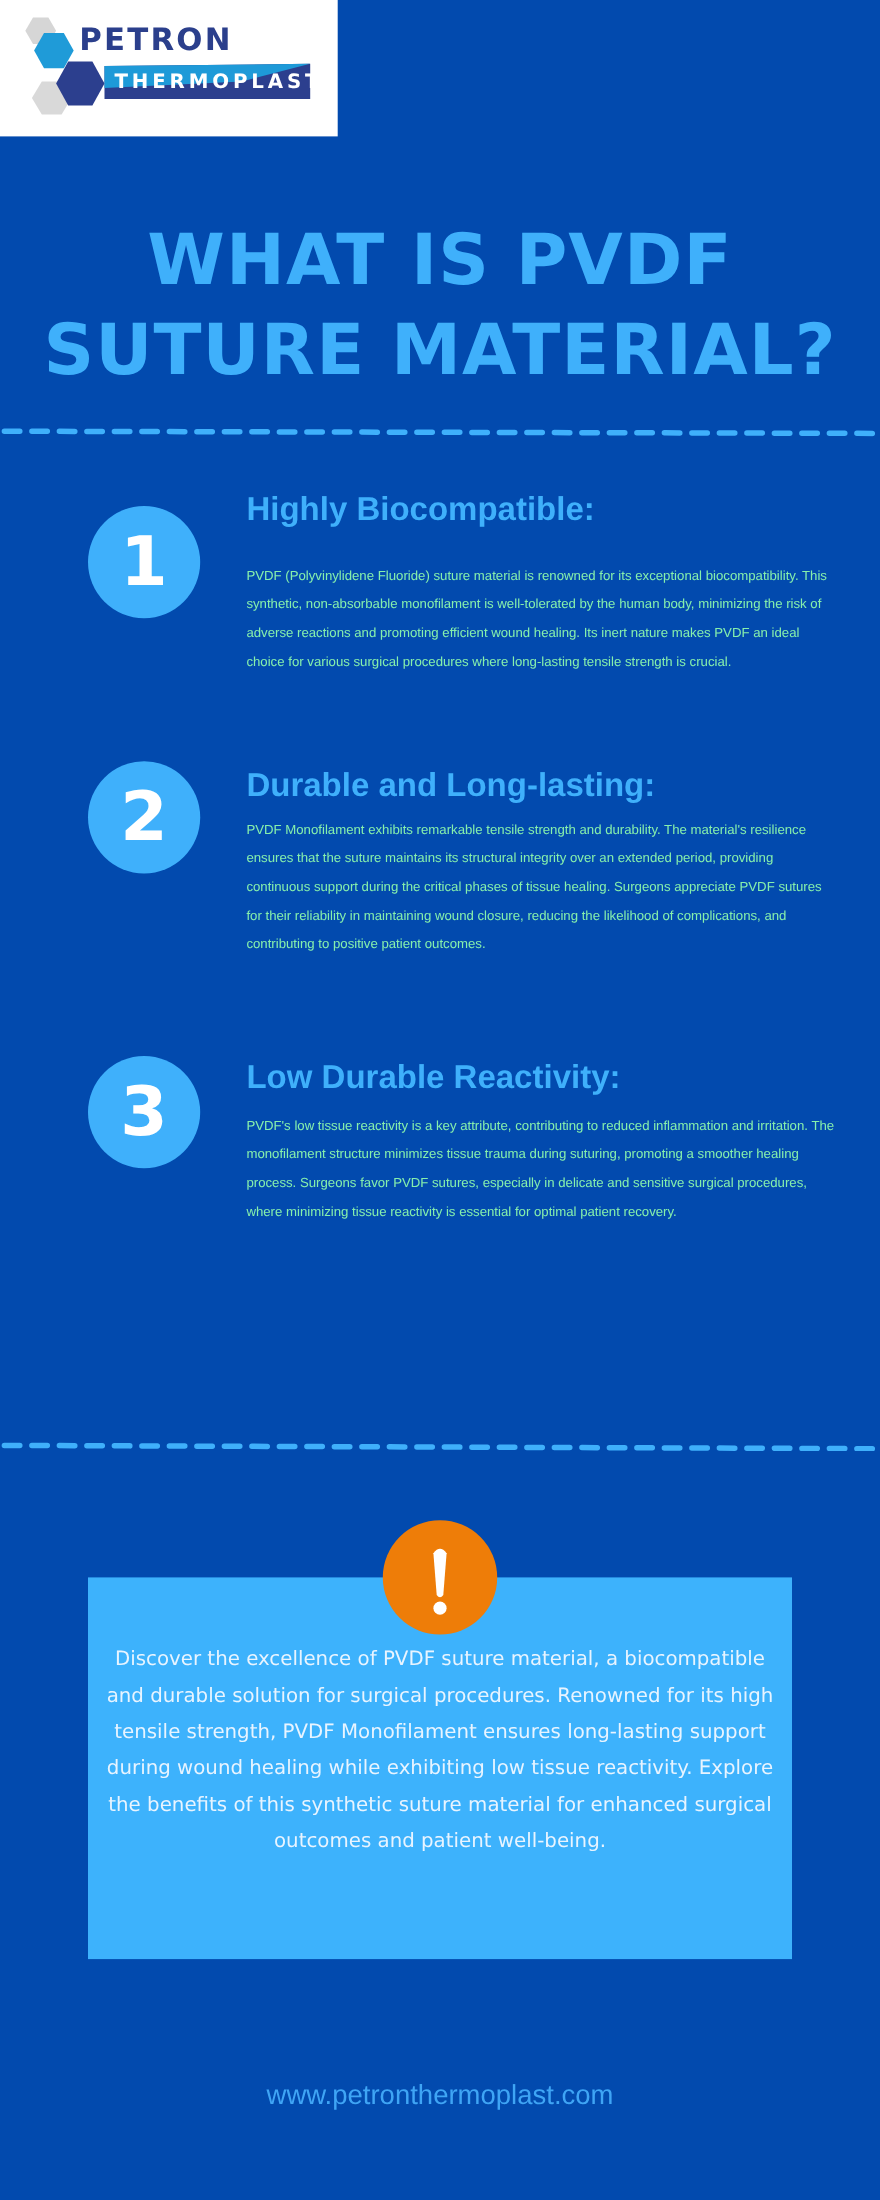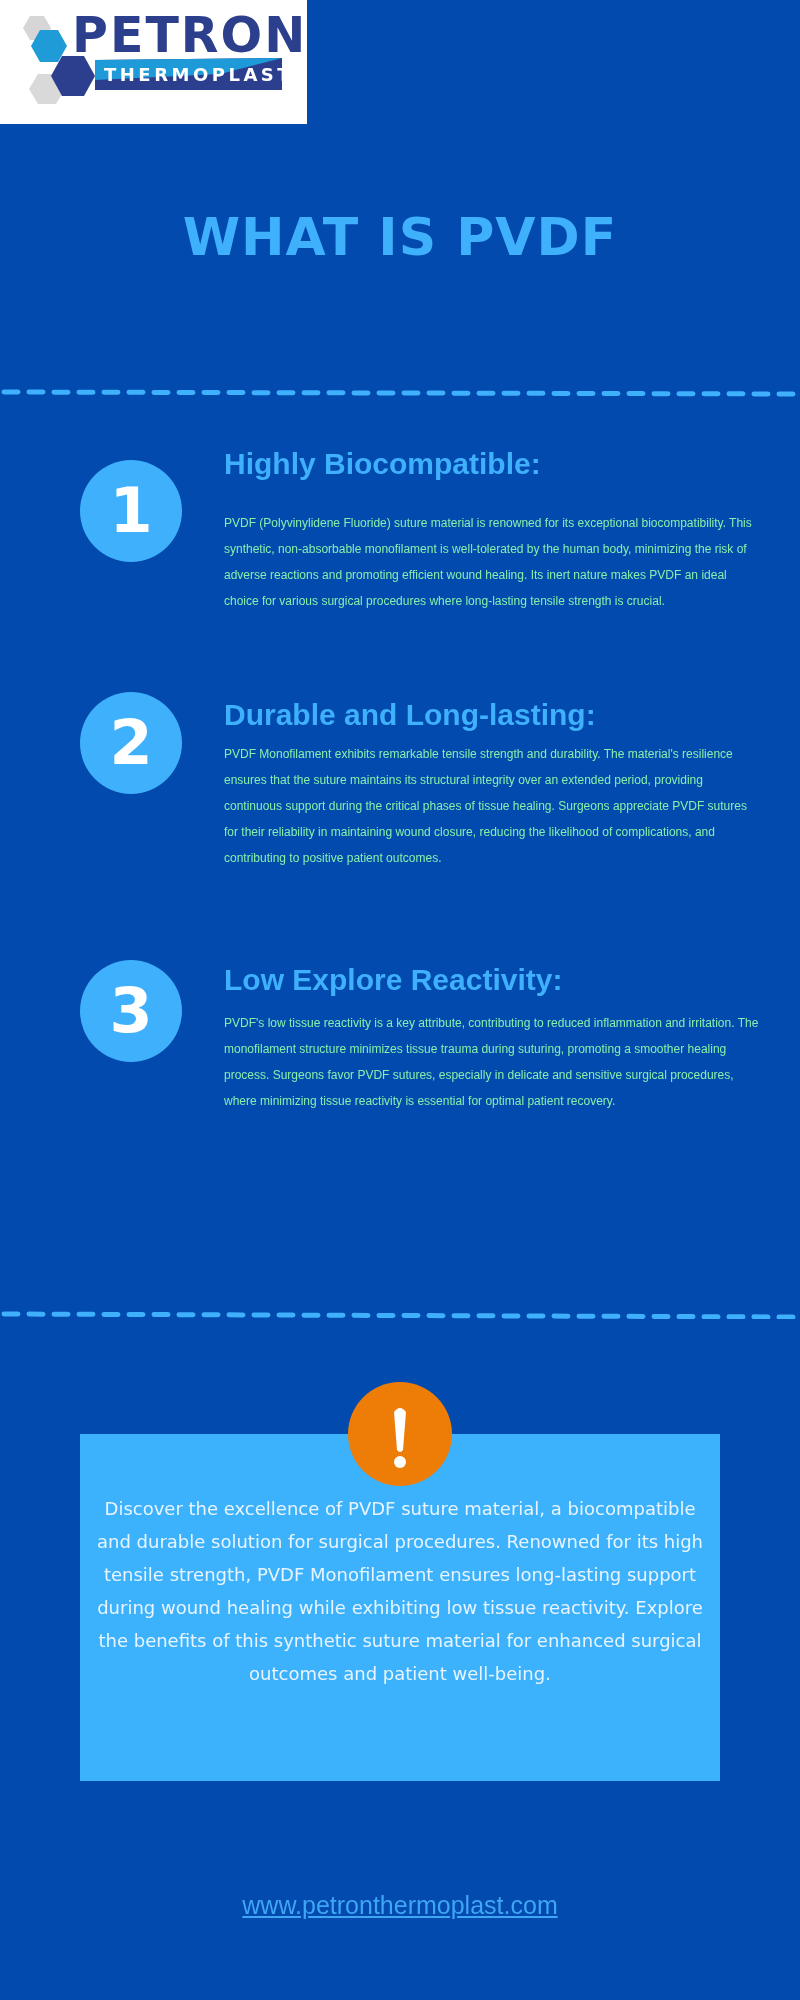--- a/index.html
+++ b/index.html
@@ -10,21 +10,21 @@
     }
     .logo-box {
       position: absolute; left: 0; top: 0; width: 307px; height: 124px;
       background: #ffffff;
     }
     .logo-svg { position: absolute; left: 0; top: 0; }
     .title {
       position: absolute; left: 0; top: 196px; width: 800px;
       text-align: center; color: #3fb0fb;
       font-family: "DejaVu Sans", sans-serif; font-weight: bold;
-      font-size: 52px; line-height: 82px; letter-spacing: 1px;
+      font-size: 64px; line-height: 82px; letter-spacing: 1px;
     }
     .title .line { display: block; }
     .title .line1 { padding-right: 0px; }
     .divider { position: absolute; left: 0; width: 800px; height: 8px; }
     .item { position: absolute; left: 0; width: 800px; }
     .num-circle {
       position: absolute; left: 80px; width: 102px; height: 102px;
       border-radius: 50%; background: #3fb0fb; color: #ffffff;
       font-family: "DejaVu Sans", sans-serif; font-weight: bold;
       font-size: 62px; line-height: 102px; text-align: center;
@@ -45,62 +45,63 @@
       position: absolute; left: 95px; top: 1492px; width: 610px;
       text-align: center; color: #e8f4ff;
       font-family: "DejaVu Sans", sans-serif; font-size: 18px; line-height: 33px;
     }
     .alert-circle {
       position: absolute; left: 348px; top: 1382px; width: 104px; height: 104px;
       border-radius: 50%; background: #ee7d08;
     }
     .footer-url {
       position: absolute; left: 0; top: 1890px; width: 800px; text-align: center;
-      color: #3fa5f5; font-size: 25px; line-height: 30px; text-decoration: underline;
+      color: #3fa5f5; font-size: 25px; line-height: 30px;
     }
   </style>
 </head>
 <body>
 
 <div class="logo-box">
   <svg class="logo-svg" width="307" height="124" viewBox="0 0 307 124">
     <polygon points="30,16 44,16 51,28 44,40 30,40 23,28" fill="#d6d6d6"></polygon>
     <polygon points="38,74 56,74 65,89 56,104 38,104 29,89" fill="#d9d9d9"></polygon>
     <polygon points="40,30 58,30 67,46 58,62 40,62 31,46" fill="#1f9bd8"></polygon>
     <polygon points="62,56 84,56 95,76 84,96 62,96 51,76" fill="#2c3f8e"></polygon>
     <polygon points="95,60 282,58 282,90 95,90" fill="#2c3f8e"></polygon>
     <polygon points="95,60 282,58 220,74 95,80" fill="#1e9ad8"></polygon>
   </svg>
-  <div style="position:absolute;left:72px;top:14px;font-family:'DejaVu Sans',sans-serif;font-weight:bold;font-size:49px;line-height:44px;color:#2b3f8c;letter-spacing:2px;text-align:right;">PETRON</div>
+  <div style="position:absolute;left:72px;top:14px;font-family:'DejaVu Sans',sans-serif;font-weight:bold;font-size:28px;line-height:44px;color:#2b3f8c;letter-spacing:2px;text-align:right;">PETRON</div>
   <div style="position:absolute;left:104px;top:66px;font-family:'DejaVu Sans',sans-serif;font-weight:bold;font-size:18px;line-height:18px;color:#ffffff;letter-spacing:3.5px;">THERMOPLAST</div>
 </div>
 
 <h1 class="title" style="margin:0;">
   <span class="line line1">WHAT IS PVDF</span>
+  <span class="line line2">SUTURE MATERIAL?</span>
 </h1>
 
 <svg class="divider" style="top:389px;" viewBox="0 0 800 8">
   <line x1="4" y1="3" x2="796" y2="5" stroke="#3fb0fb" stroke-width="5" stroke-linecap="round" stroke-dasharray="14 11"></line>
 </svg>
 
 <div class="item" style="top:0;">
   <div class="num-circle" style="top:460px;">1</div>
   <h2 class="item-heading" style="top:446px;margin:0;">Highly Biocompatible:</h2>
   <p class="item-body" style="top:510px;margin:0;">PVDF (Polyvinylidene Fluoride) suture material is renowned for its exceptional biocompatibility. This synthetic, non-absorbable monofilament is well-tolerated by the human body, minimizing the risk of adverse reactions and promoting efficient wound healing. Its inert nature makes PVDF an ideal choice for various surgical procedures where long-lasting tensile strength is crucial.</p>
 </div>
 
 <div class="item" style="top:0;">
   <div class="num-circle" style="top:692px;">2</div>
   <h2 class="item-heading" style="top:697px;margin:0;">Durable and Long-lasting:</h2>
   <p class="item-body" style="top:741px;margin:0;">PVDF Monofilament exhibits remarkable tensile strength and durability. The material's resilience ensures that the suture maintains its structural integrity over an extended period, providing continuous support during the critical phases of tissue healing. Surgeons appreciate PVDF sutures for their reliability in maintaining wound closure, reducing the likelihood of complications, and contributing to positive patient outcomes.</p>
 </div>
 
 <div class="item" style="top:0;">
   <div class="num-circle" style="top:960px;">3</div>
-  <h2 class="item-heading" style="top:962px;margin:0;">Low Explore Reactivity:</h2>
+  <h2 class="item-heading" style="top:962px;margin:0;">Low Durable Reactivity:</h2>
   <p class="item-body" style="top:1010px;margin:0;">PVDF's low tissue reactivity is a key attribute, contributing to reduced inflammation and irritation. The monofilament structure minimizes tissue trauma during suturing, promoting a smoother healing process. Surgeons favor PVDF sutures, especially in delicate and sensitive surgical procedures, where minimizing tissue reactivity is essential for optimal patient recovery.</p>
 </div>
 
 <svg class="divider" style="top:1311px;" viewBox="0 0 800 8">
   <line x1="4" y1="3" x2="796" y2="6" stroke="#3fb0fb" stroke-width="5" stroke-linecap="round" stroke-dasharray="14 11"></line>
 </svg>
 
 <div class="cta-box"></div>
 <div class="alert-circle">
   <svg width="104" height="104" viewBox="0 0 104 104">

